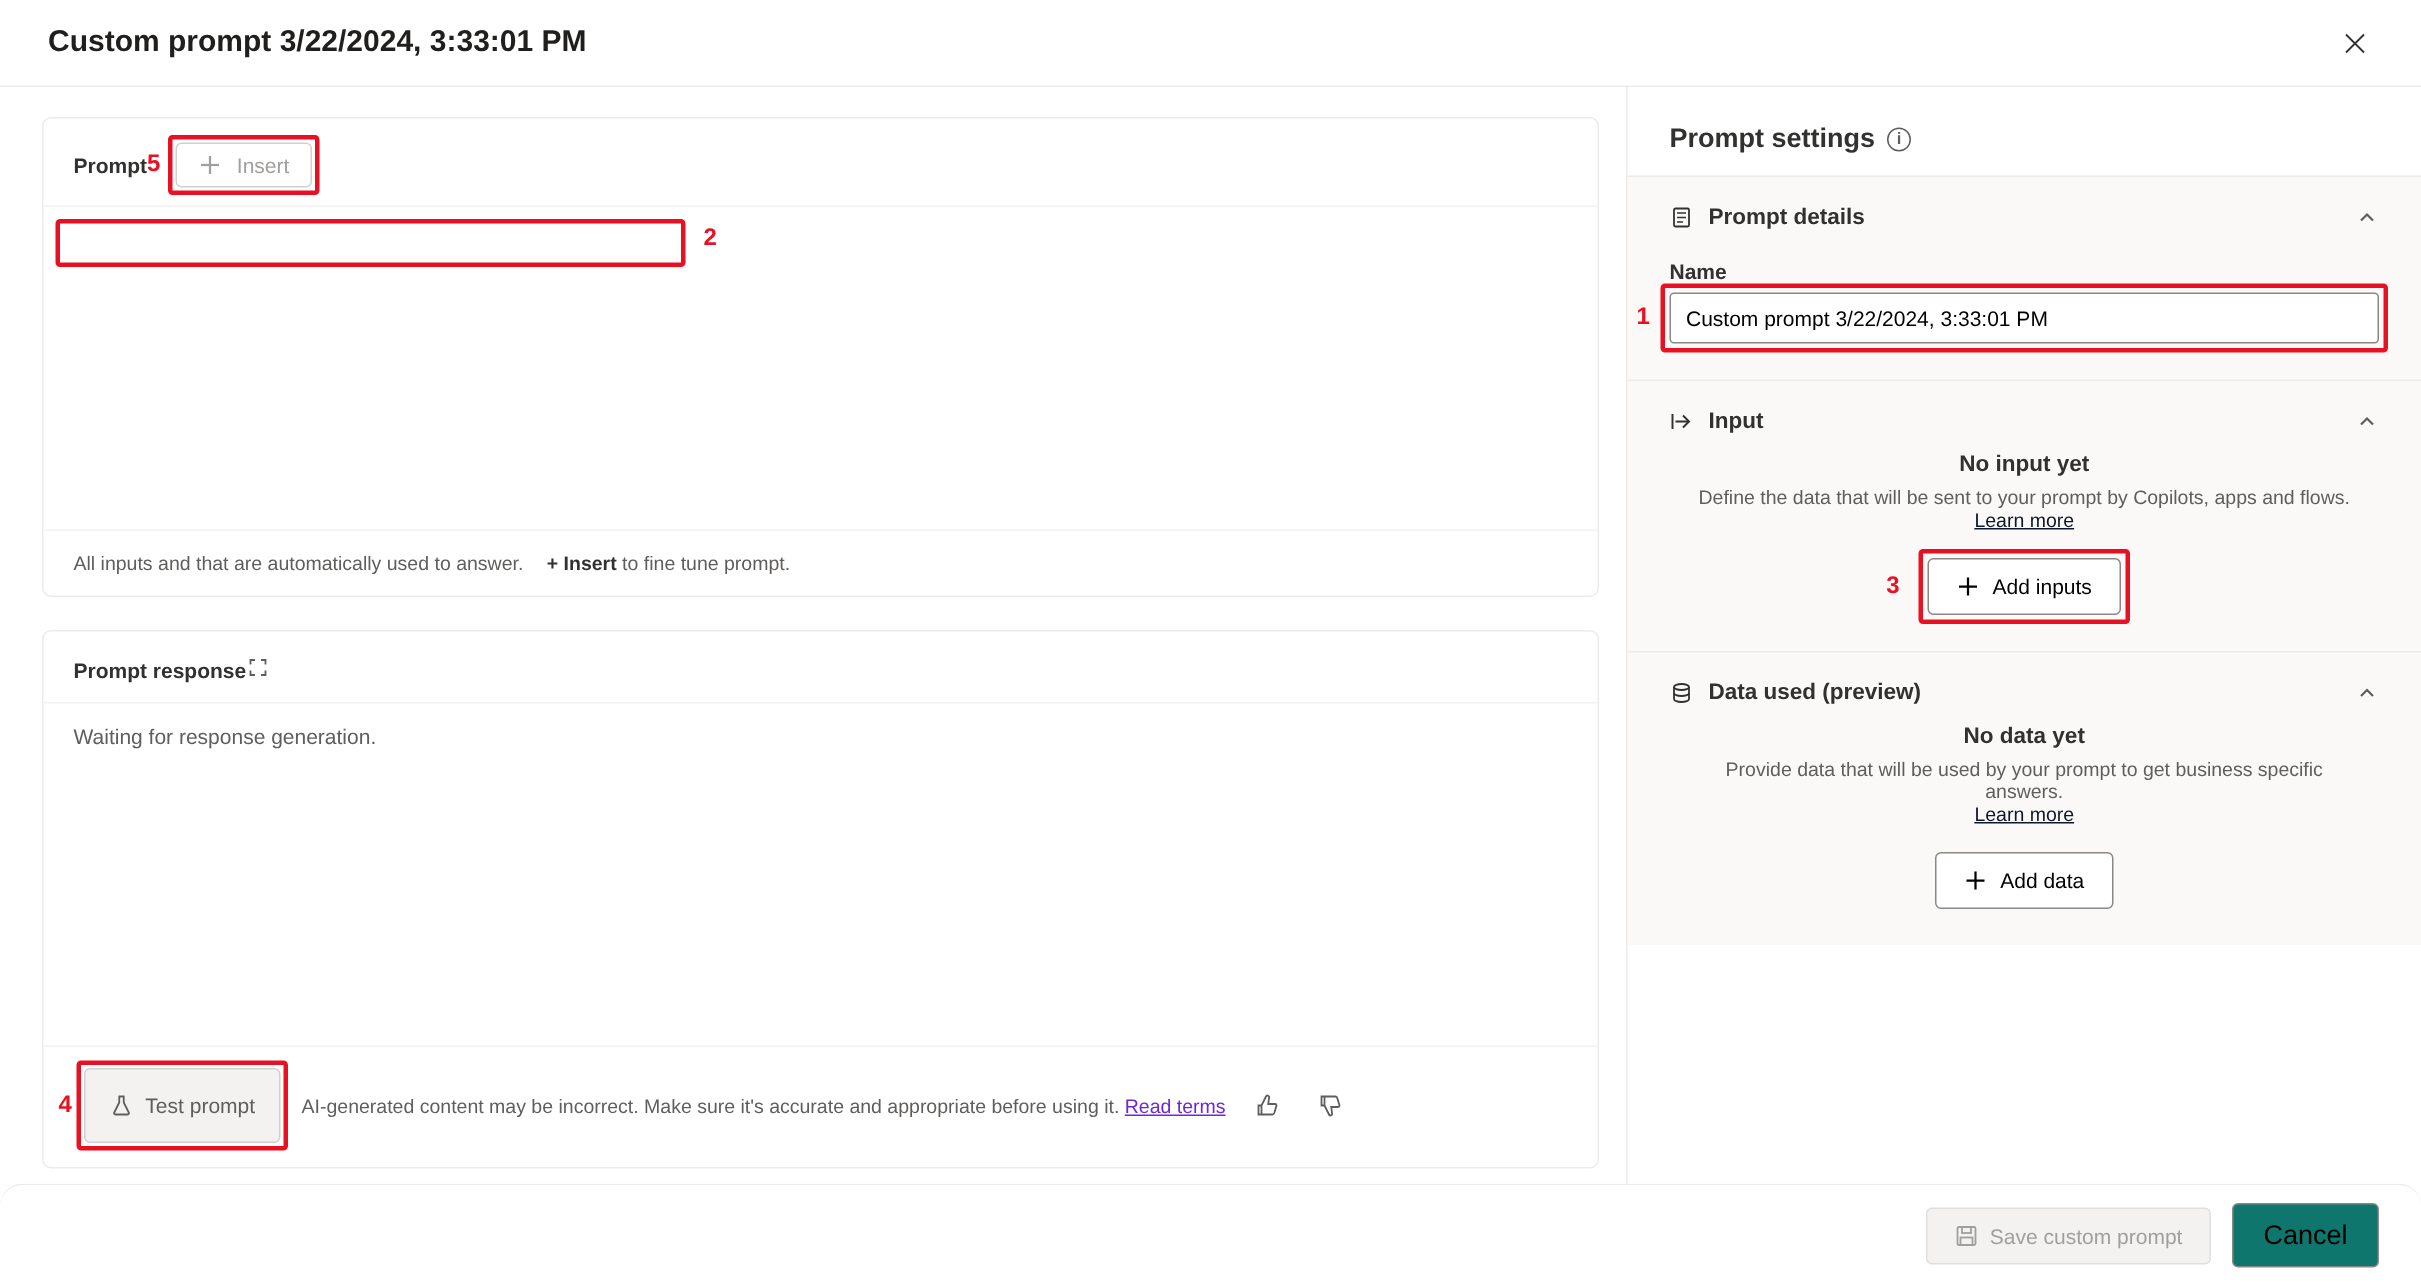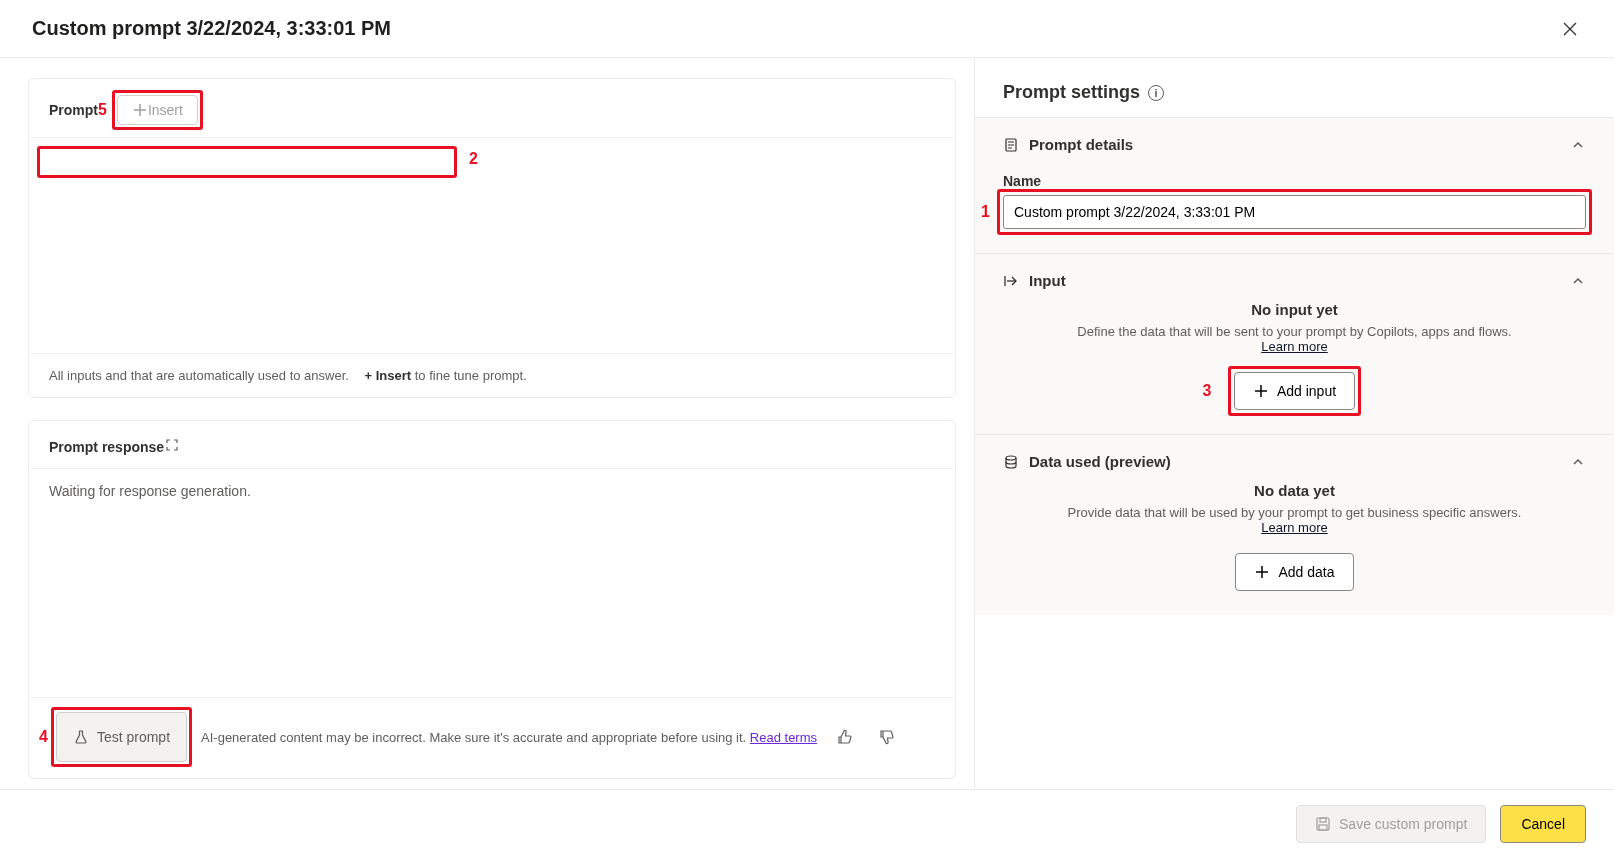--- a/index.html
+++ b/index.html
@@ -56,21 +56,21 @@
   .response-card { flex: 1; }
   .card-header {
     display: flex;
     align-items: center;
     padding: 16px 20px 12px 20px;
     border-bottom: 1px solid #f3f2f1;
   }
   .card-title { font-weight: 600; font-size: 14px; }
   .insert-group { position: relative; display:flex; align-items:center; gap:10px;}
   .insert-btn {
-    display: flex; align-items: center; gap: 0;
+    display: flex; align-items: center; gap: 10px;
     padding: 6px 14px;
     border: 1px solid #d2d0ce;
     background: #fff;
     border-radius: 4px;
     color: #a19f9d;
     cursor: pointer;
     font-size: 14px;
   }
   .insert-btn svg { stroke: #a19f9d; }
   .annot {
@@ -135,21 +135,21 @@
   .thumb-btn {
     border: none; background: none; cursor: pointer;
     color: #605e5c; width: 28px; height: 28px;
     display:flex; align-items:center; justify-content:center;
   }
   .expand-btn {
     border: none; background: none; cursor: pointer;
     color: #605e5c;
   }
   .right-col {
-    width: 640px;
+    width: 530px;
     border-left: 1px solid #edebe9;
     padding: 14px 0 0 0;
     overflow-y: auto;
   }
   .settings-header {
     display:flex; align-items:center; gap:8px;
     padding: 10px 28px 14px 28px;
     font-size: 18px; font-weight:600;
   }
   .info-icon {
@@ -195,37 +195,38 @@
   }
   .footer {
     position:absolute;
     bottom:0; left:0; right:0;
     height: 68px;
     border-top: 1px solid #edebe9;
     display:flex; align-items:center; justify-content:flex-end;
     padding: 0 28px;
     gap: 14px;
     background:#fff;
+    border-radius:15px;
   }
   .save-btn {
     display:flex; align-items:center; gap:8px;
     padding: 10px 18px;
     border:1px solid #e1dfdd;
     background:#f3f2f1;
     border-radius:4px;
     color:#a19f9d;
     cursor:not-allowed;
     font-size:14px;
   }
   .cancel-btn {
     padding: 10px 20px;
     border:1px solid #8a8886;
-    background:#fde047;
+    background:#0f766e;
     border-radius:4px;
-    font-size:14px;
+    font-size:18px;
     cursor:pointer;
   }
   .icon-svg { width:16px; height:16px; flex-shrink:0; }
 </style>
 </head>
 <body>
 
 <div class="header">
   <h1>Custom prompt 3/22/2024, 3:33:01 PM</h1>
   <button class="close-btn">
@@ -357,21 +358,21 @@
           <a>Learn more</a>
         </div>
         <div class="action-row">
           <span class="annot" style="position:absolute; left:calc(50% - 92px); top:10px;">3</span>
           <div style="position:relative;">
             <button class="outline-btn">
               <svg class="icon-svg" viewBox="0 0 16 16" fill="none" stroke="currentColor" stroke-width="1.5">
                   <line x1="8" y1="2" x2="8" y2="14"></line>
                   <line x1="2" y1="8" x2="14" y2="8"></line>
                 </svg>
-              <span>Add input</span>
+              <span>Add inputs</span>
             </button>
             <span class="hl" style="top:-6px; left:-6px; right:-6px; bottom:-6px;"></span>
           </div>
         </div>
       </div>
     </div>
 
     <div class="acc-section">
       <div class="acc-header">
         <div class="acc-left">

